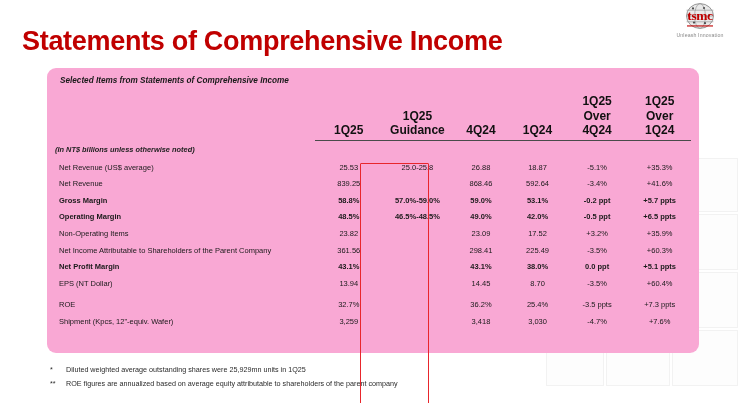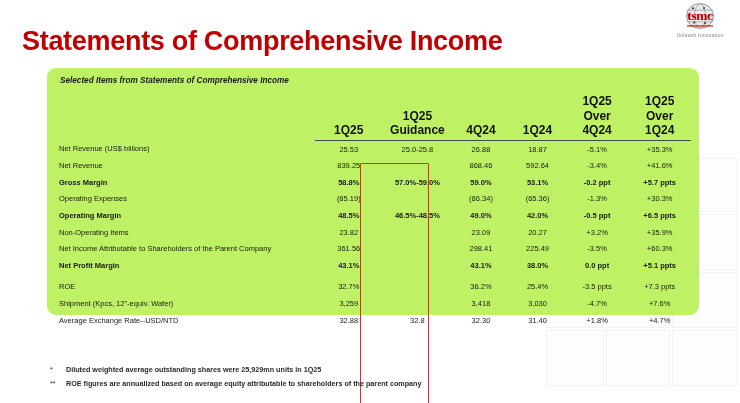--- a/index.html
+++ b/index.html
@@ -68,22 +68,22 @@
     letter-spacing: -0.3px;
     white-space: nowrap;
   }
 
   
   .panel {
     position: absolute;
     left: 47px;
     top: 68px;
     width: 652px;
-    height: 247px;
-    background: #bef264;
+    height: 285px;
+    background: #f9a8d4;
     border-radius: 9px;
   }
   .panel-caption {
     position: absolute;
     left: 13px;
     top: 8px;
     font-size: 8.2px;
     font-weight: bold;
     font-style: italic;
     color: #1a1a1a;
@@ -183,21 +183,21 @@
     color: #2a2a2a;
     margin-bottom: 5px;
     white-space: nowrap;
   }
   .fn-mark {
     width: 16px;
     flex: 0 0 16px;
     text-align: left;
     padding-left: 2px;
   }
-  .fn-txt { flex: 1 1 auto; font-weight: bold; }
+  .fn-txt { flex: 1 1 auto; }
 </style>
 </head>
 <body>
 
 <div id="slide">
 
   <div class="bg-grid">
     <div class="bg-sq" style="left:6px;  top:8px;   width:56px; height:52px;"></div>
     <div class="bg-sq" style="left:66px; top:8px;   width:62px; height:52px;"></div>
     <div class="bg-sq" style="left:132px;top:8px;   width:64px; height:52px;"></div>
@@ -270,22 +270,26 @@
             <div>4Q24</div>
           </th>
           <th class="hdr-line">
             <div>1Q25</div>
             <div>Over</div>
             <div>1Q24</div>
           </th>
         </tr>
       </thead>
       <tbody>
+        <tr class="unit-row">
+          <td class="unit-note">(In NT$ billions unless otherwise noted)</td>
+          <td colspan="6"></td>
+        </tr>
       <tr class="drow">
-            <td class="lbl">Net Revenue (US$ billions)</td>
+            <td class="lbl">Net Revenue (US$ average)</td>
             <td class="num">25.53</td>
             <td class="num">25.0-25.8</td>
             <td class="num">26.88</td>
             <td class="num">18.87</td>
             <td class="num">-5.1%</td>
             <td class="num">+35.3%</td>
           </tr>
           <tr class="drow">
             <td class="lbl">Net Revenue</td>
             <td class="num">839.25</td>
@@ -297,44 +301,35 @@
           </tr>
           <tr class="drow bold">
             <td class="lbl">Gross Margin</td>
             <td class="num">58.8%</td>
             <td class="num">57.0%-59.0%</td>
             <td class="num">59.0%</td>
             <td class="num">53.1%</td>
             <td class="num">-0.2 ppt</td>
             <td class="num">+5.7 ppts</td>
           </tr>
-          <tr class="drow">
-            <td class="lbl">Operating Expenses</td>
-            <td class="num">(85.19)</td>
-            <td class="num"></td>
-            <td class="num">(86.34)</td>
-            <td class="num">(65.36)</td>
-            <td class="num">-1.3%</td>
-            <td class="num">+30.3%</td>
-          </tr>
           <tr class="drow bold">
             <td class="lbl">Operating Margin</td>
             <td class="num">48.5%</td>
             <td class="num">46.5%-48.5%</td>
             <td class="num">49.0%</td>
             <td class="num">42.0%</td>
             <td class="num">-0.5 ppt</td>
             <td class="num">+6.5 ppts</td>
           </tr>
           <tr class="drow">
             <td class="lbl">Non-Operating Items</td>
             <td class="num">23.82</td>
             <td class="num"></td>
             <td class="num">23.09</td>
-            <td class="num">20.27</td>
+            <td class="num">17.52</td>
             <td class="num">+3.2%</td>
             <td class="num">+35.9%</td>
           </tr>
           <tr class="drow">
             <td class="lbl">Net Income Attributable to Shareholders of the Parent Company</td>
             <td class="num">361.56</td>
             <td class="num"></td>
             <td class="num">298.41</td>
             <td class="num">225.49</td>
             <td class="num">-3.5%</td>
@@ -342,46 +337,46 @@
           </tr>
           <tr class="drow bold">
             <td class="lbl">Net Profit Margin</td>
             <td class="num">43.1%</td>
             <td class="num"></td>
             <td class="num">43.1%</td>
             <td class="num">38.0%</td>
             <td class="num">0.0 ppt</td>
             <td class="num">+5.1 ppts</td>
           </tr>
+          <tr class="drow">
+            <td class="lbl">EPS (NT Dollar)</td>
+            <td class="num">13.94</td>
+            <td class="num"></td>
+            <td class="num">14.45</td>
+            <td class="num">8.70</td>
+            <td class="num">-3.5%</td>
+            <td class="num">+60.4%</td>
+          </tr>
           <tr class="drow gap">
             <td class="lbl">ROE</td>
             <td class="num">32.7%</td>
             <td class="num"></td>
             <td class="num">36.2%</td>
             <td class="num">25.4%</td>
             <td class="num">-3.5 ppts</td>
             <td class="num">+7.3 ppts</td>
           </tr>
           <tr class="drow">
             <td class="lbl">Shipment (Kpcs, 12"-equiv. Wafer)</td>
             <td class="num">3,259</td>
             <td class="num"></td>
             <td class="num">3,418</td>
             <td class="num">3,030</td>
             <td class="num">-4.7%</td>
             <td class="num">+7.6%</td>
-          </tr>
-          <tr class="drow">
-            <td class="lbl">Average Exchange Rate--USD/NTD</td>
-            <td class="num">32.88</td>
-            <td class="num">32.8</td>
-            <td class="num">32.30</td>
-            <td class="num">31.40</td>
-            <td class="num">+1.8%</td>
-            <td class="num">+4.7%</td>
           </tr>
         </tbody>
     </table>
 
     <div class="redbox"></div>
   </div>
 
   <div class="footnotes">
     <div class="fn">
       <span class="fn-mark">*</span>

